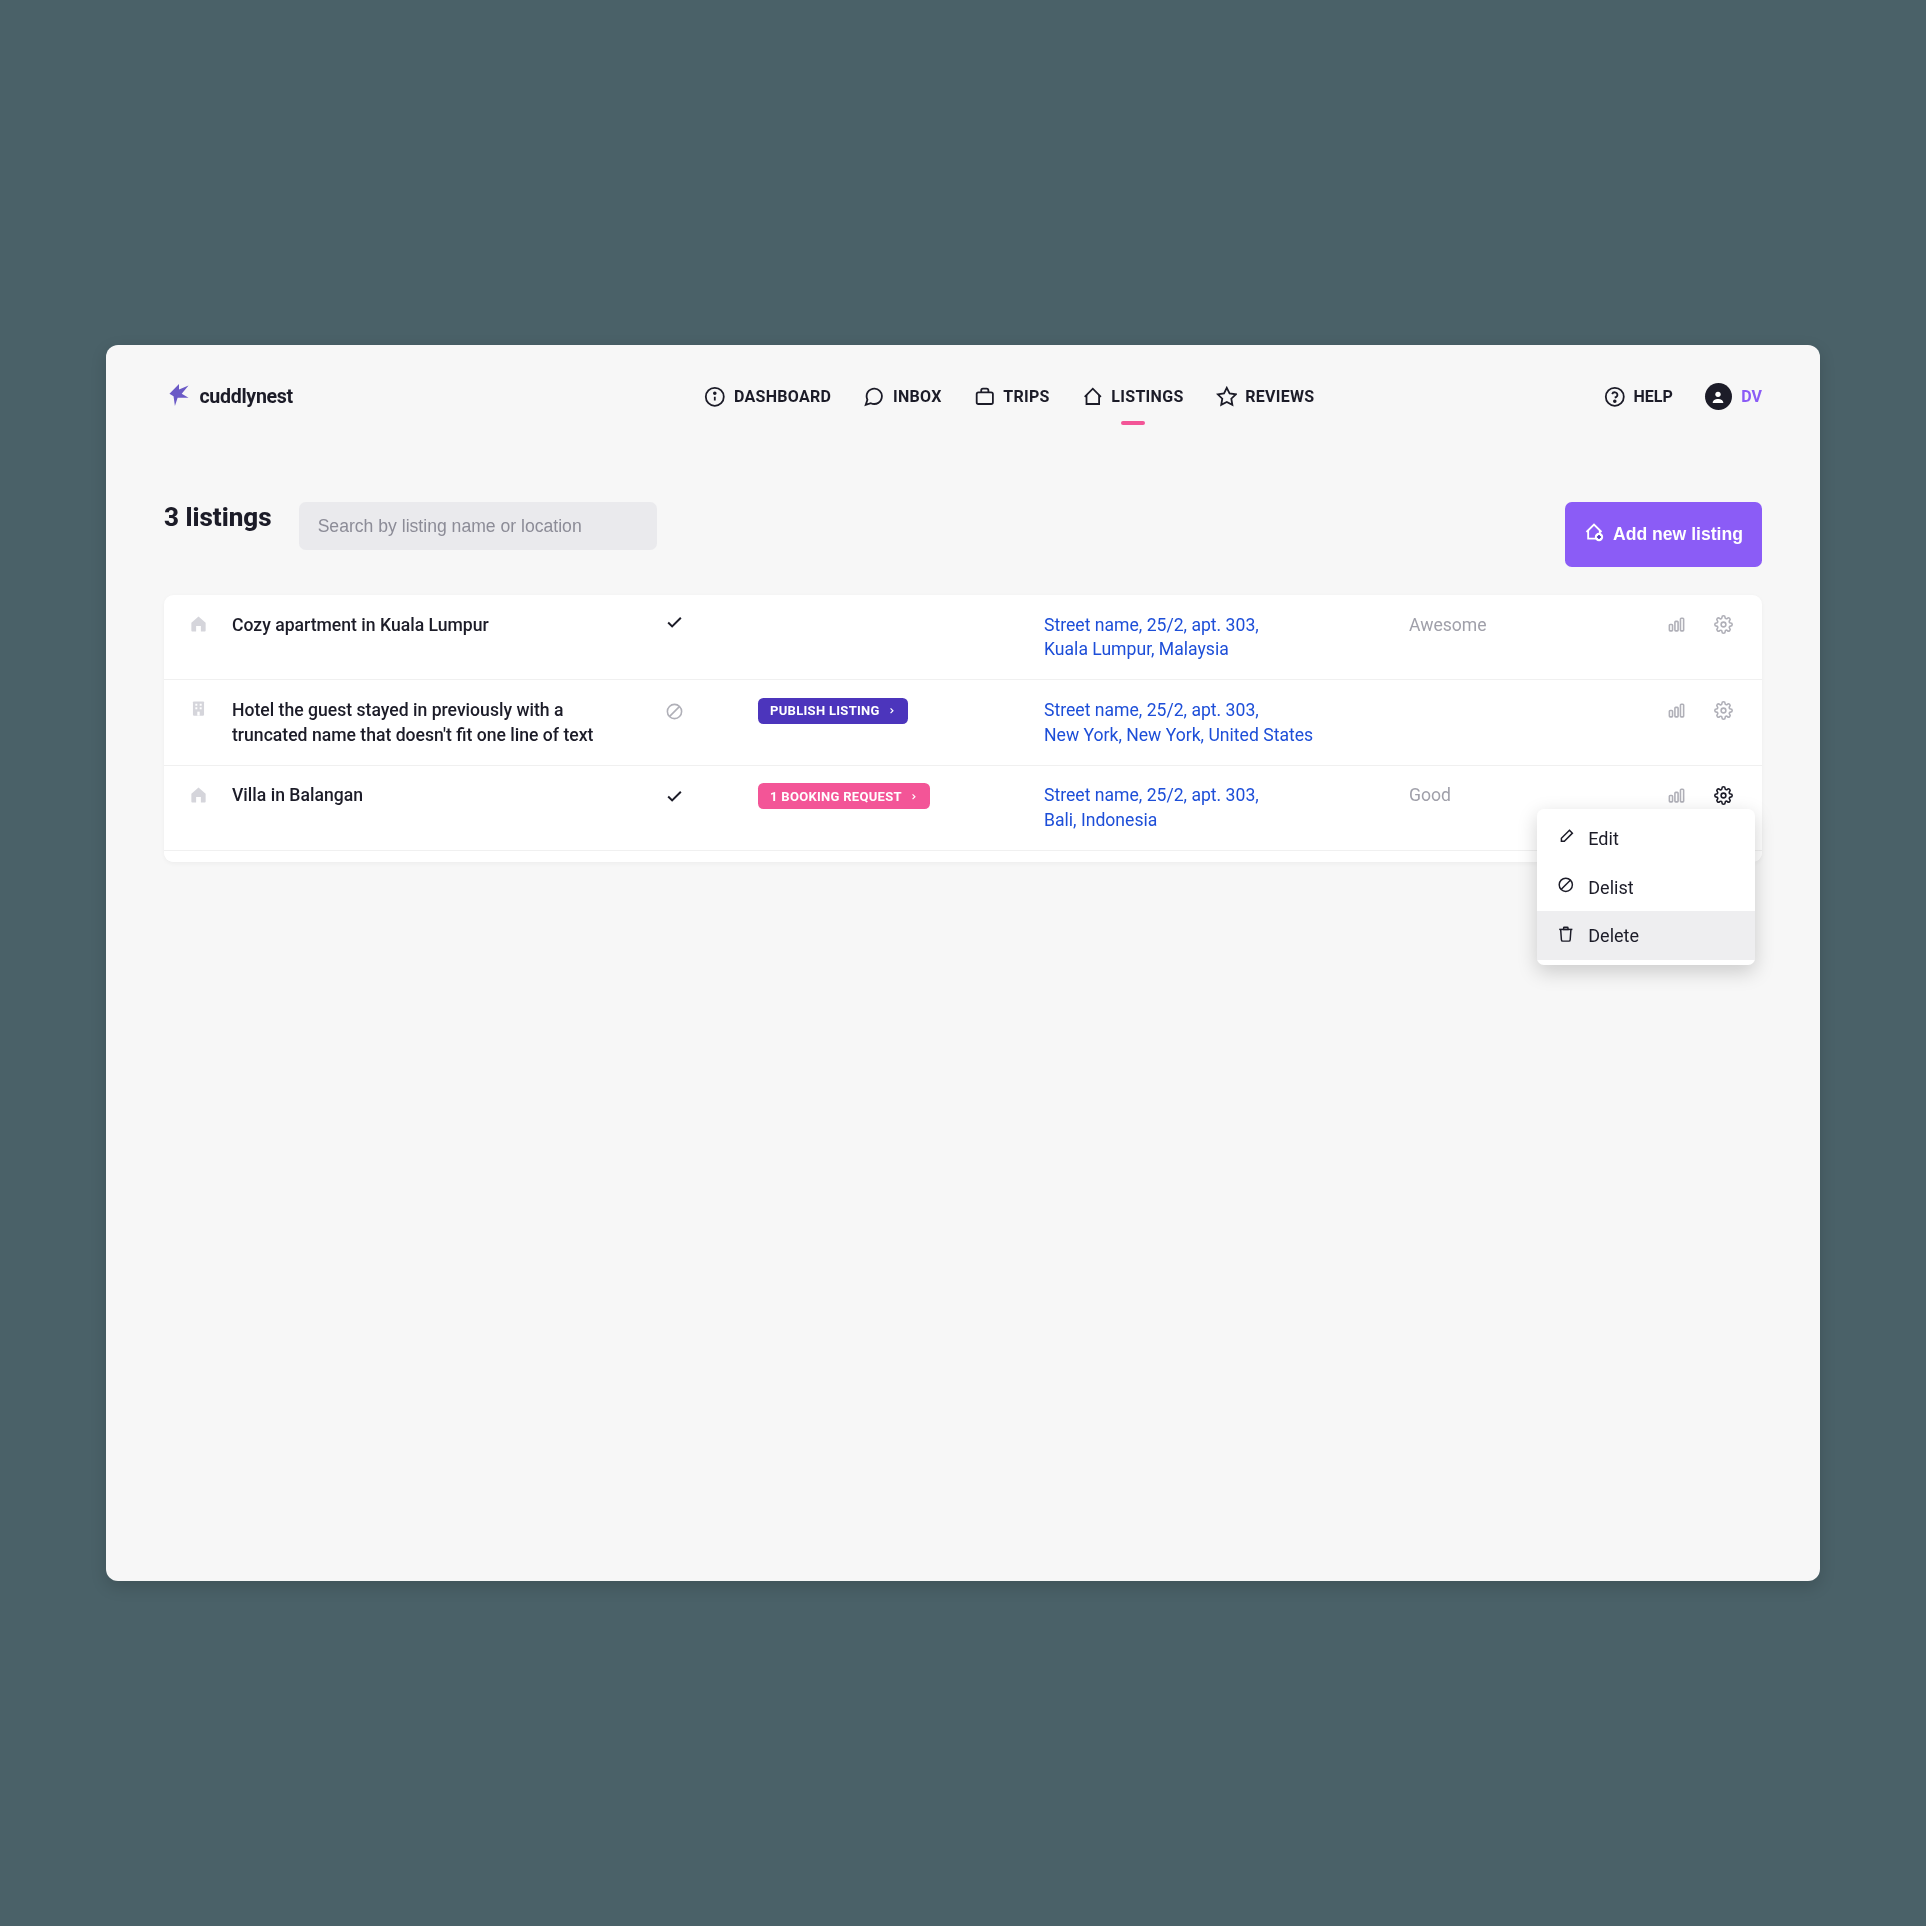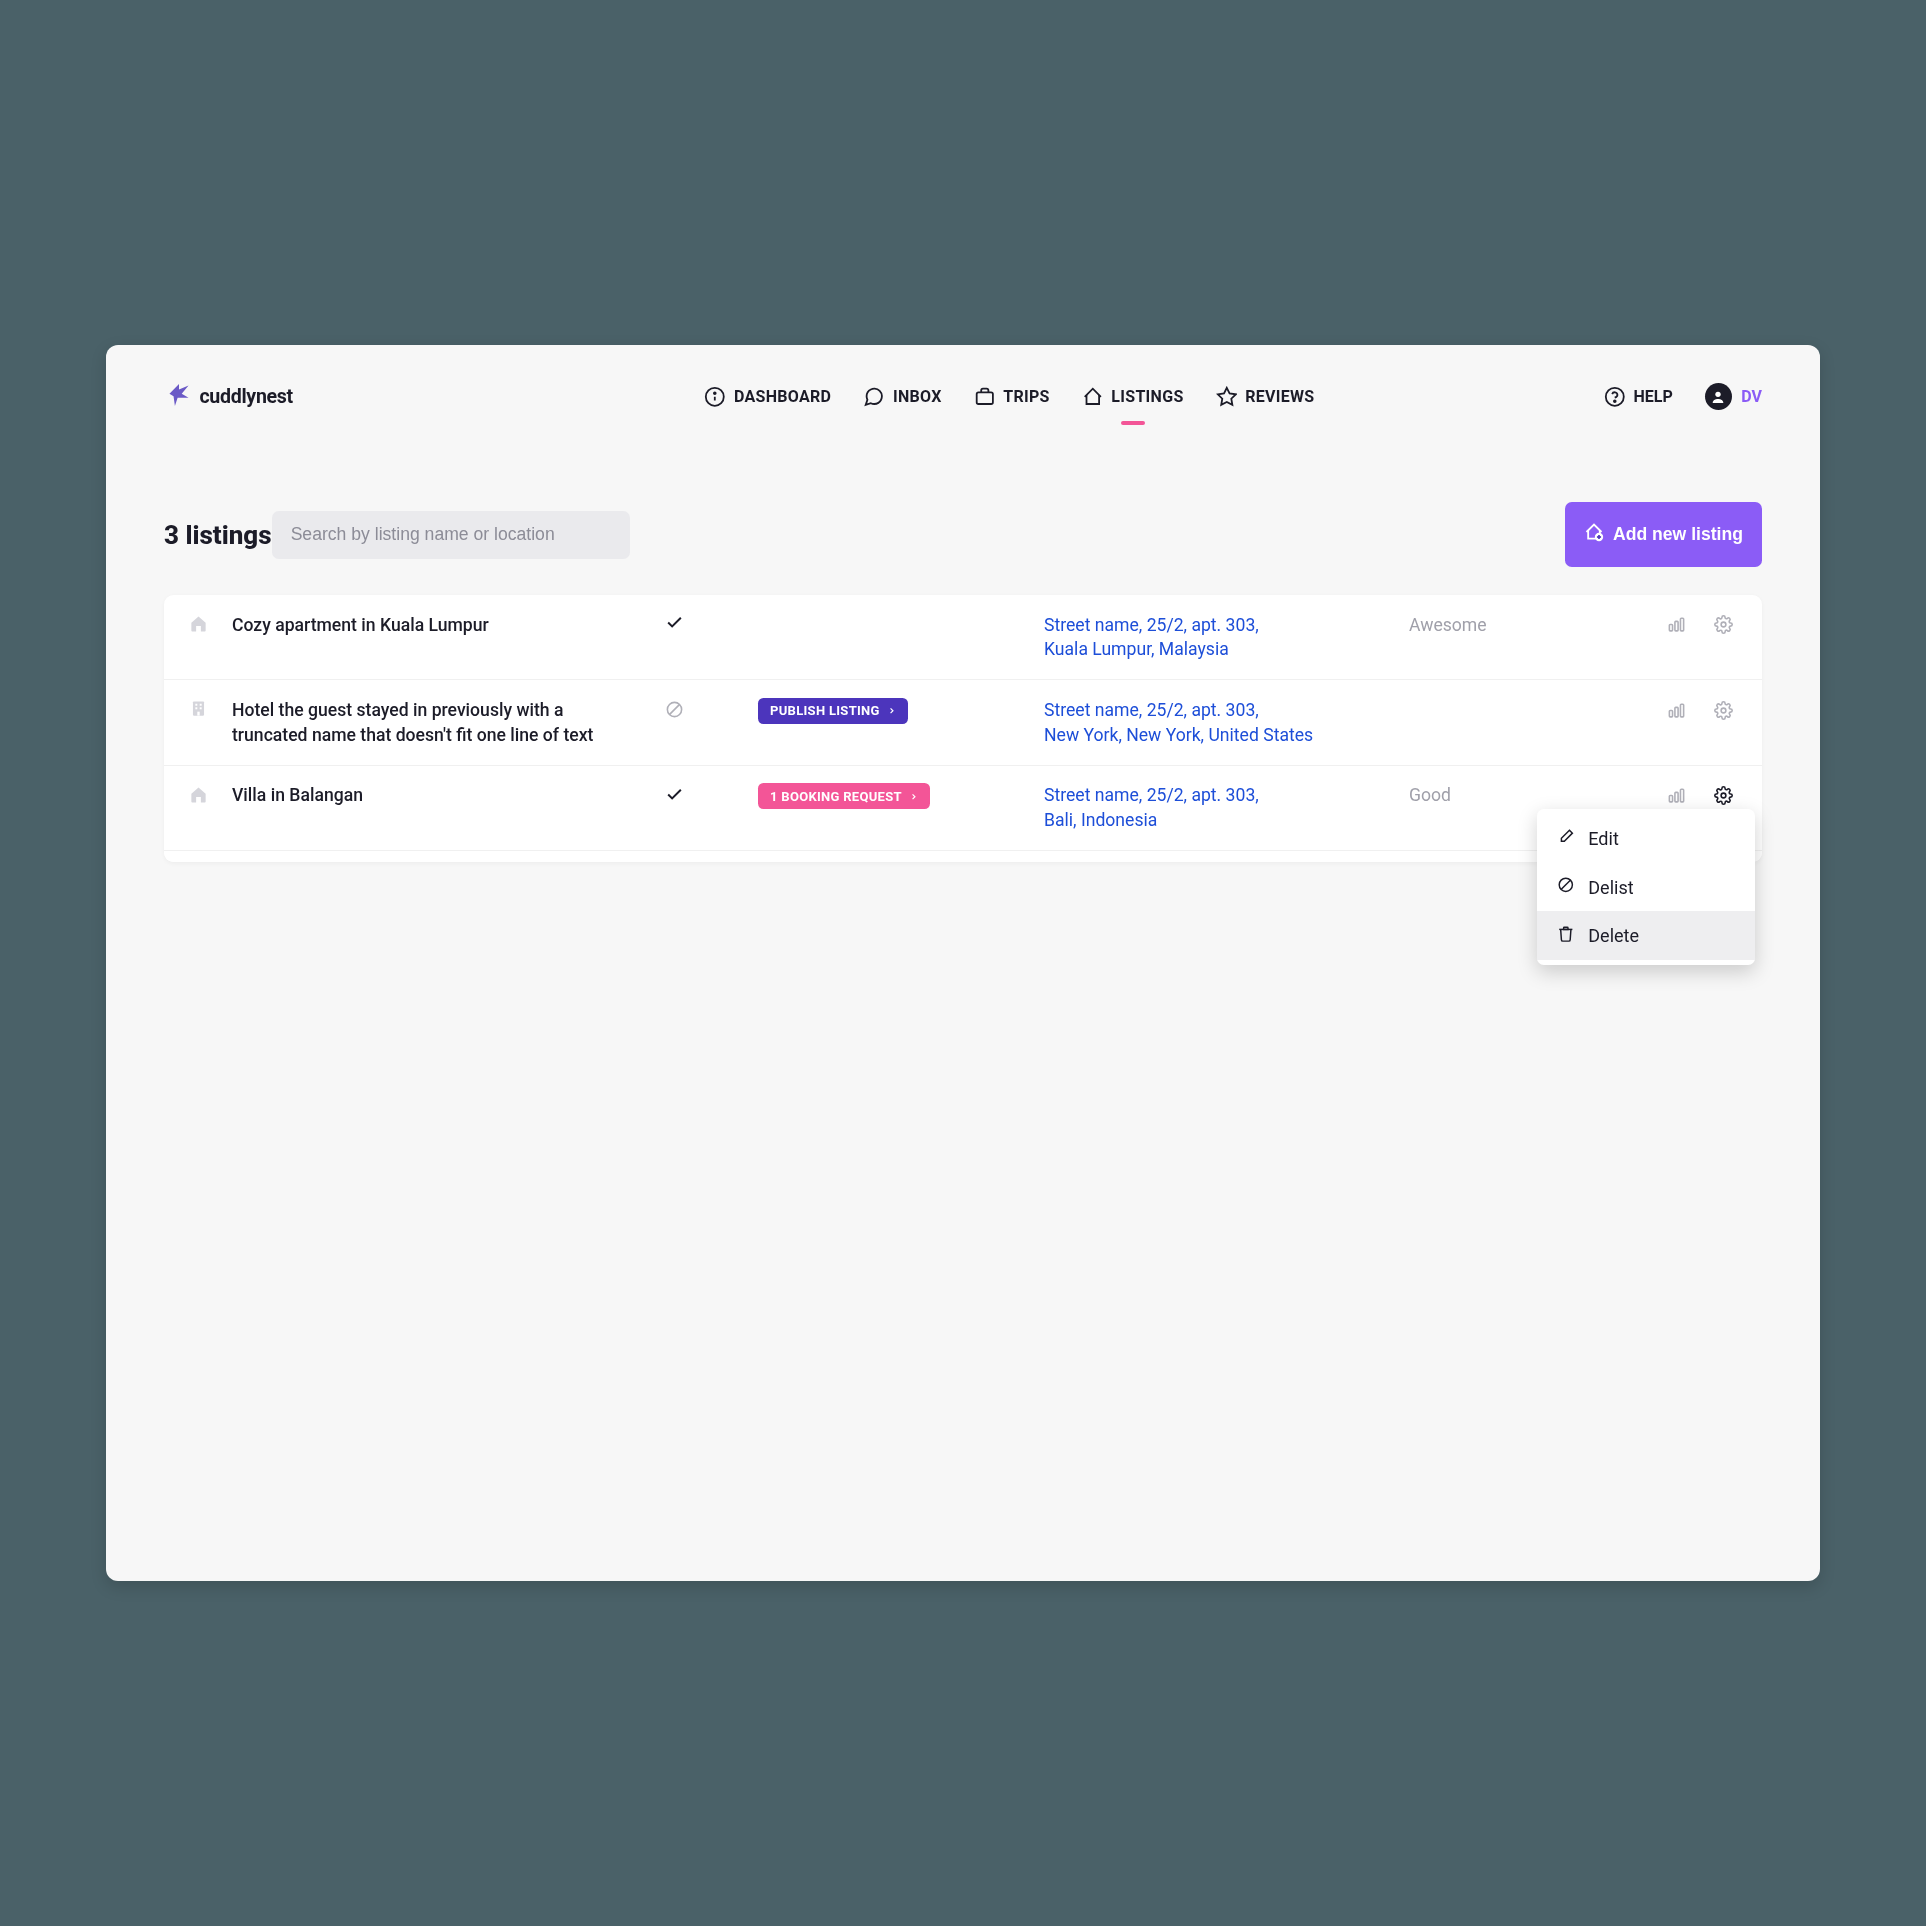--- a/index.html
+++ b/index.html
@@ -101,22 +101,23 @@
 }
 .avatar svg { width: 16px; height: 16px; fill: #fff; }
 .avatar-label {
   font-size: 16px;
   font-weight: 700;
   color: #8b5cf6;
 }
 
 .toolbar {
   display: flex;
-  align-items: center;
+  align-items: flex-start;
   margin-top: 81px;
+  gap: 27px;
 }
 .page-title {
   font-size: 26px;
   font-weight: 800;
   color: #1c1c28;
 }
 .search-box {
   flex: 0 0 auto;
 }
 .search-input {
@@ -183,21 +184,21 @@
 .col-icon svg { width: 19px; height: 19px; }
 .col-name {
   font-size: 17.6px;
   color: #1c1c28;
   font-weight: 500;
   line-height: 1.4;
   padding-right: 27px;
 }
 .col-status {
   display: flex;
-  align-items: center;
+  align-items: flex-end;
   gap: 74px;
 }
 .status-icon svg { width: 19px; height: 19px; }
 .pill {
   display: inline-flex;
   align-items: center;
   gap: 6.8px;
   border-radius: 5.4px;
   padding: 5.4px 12px;
   font-size: 13px;

